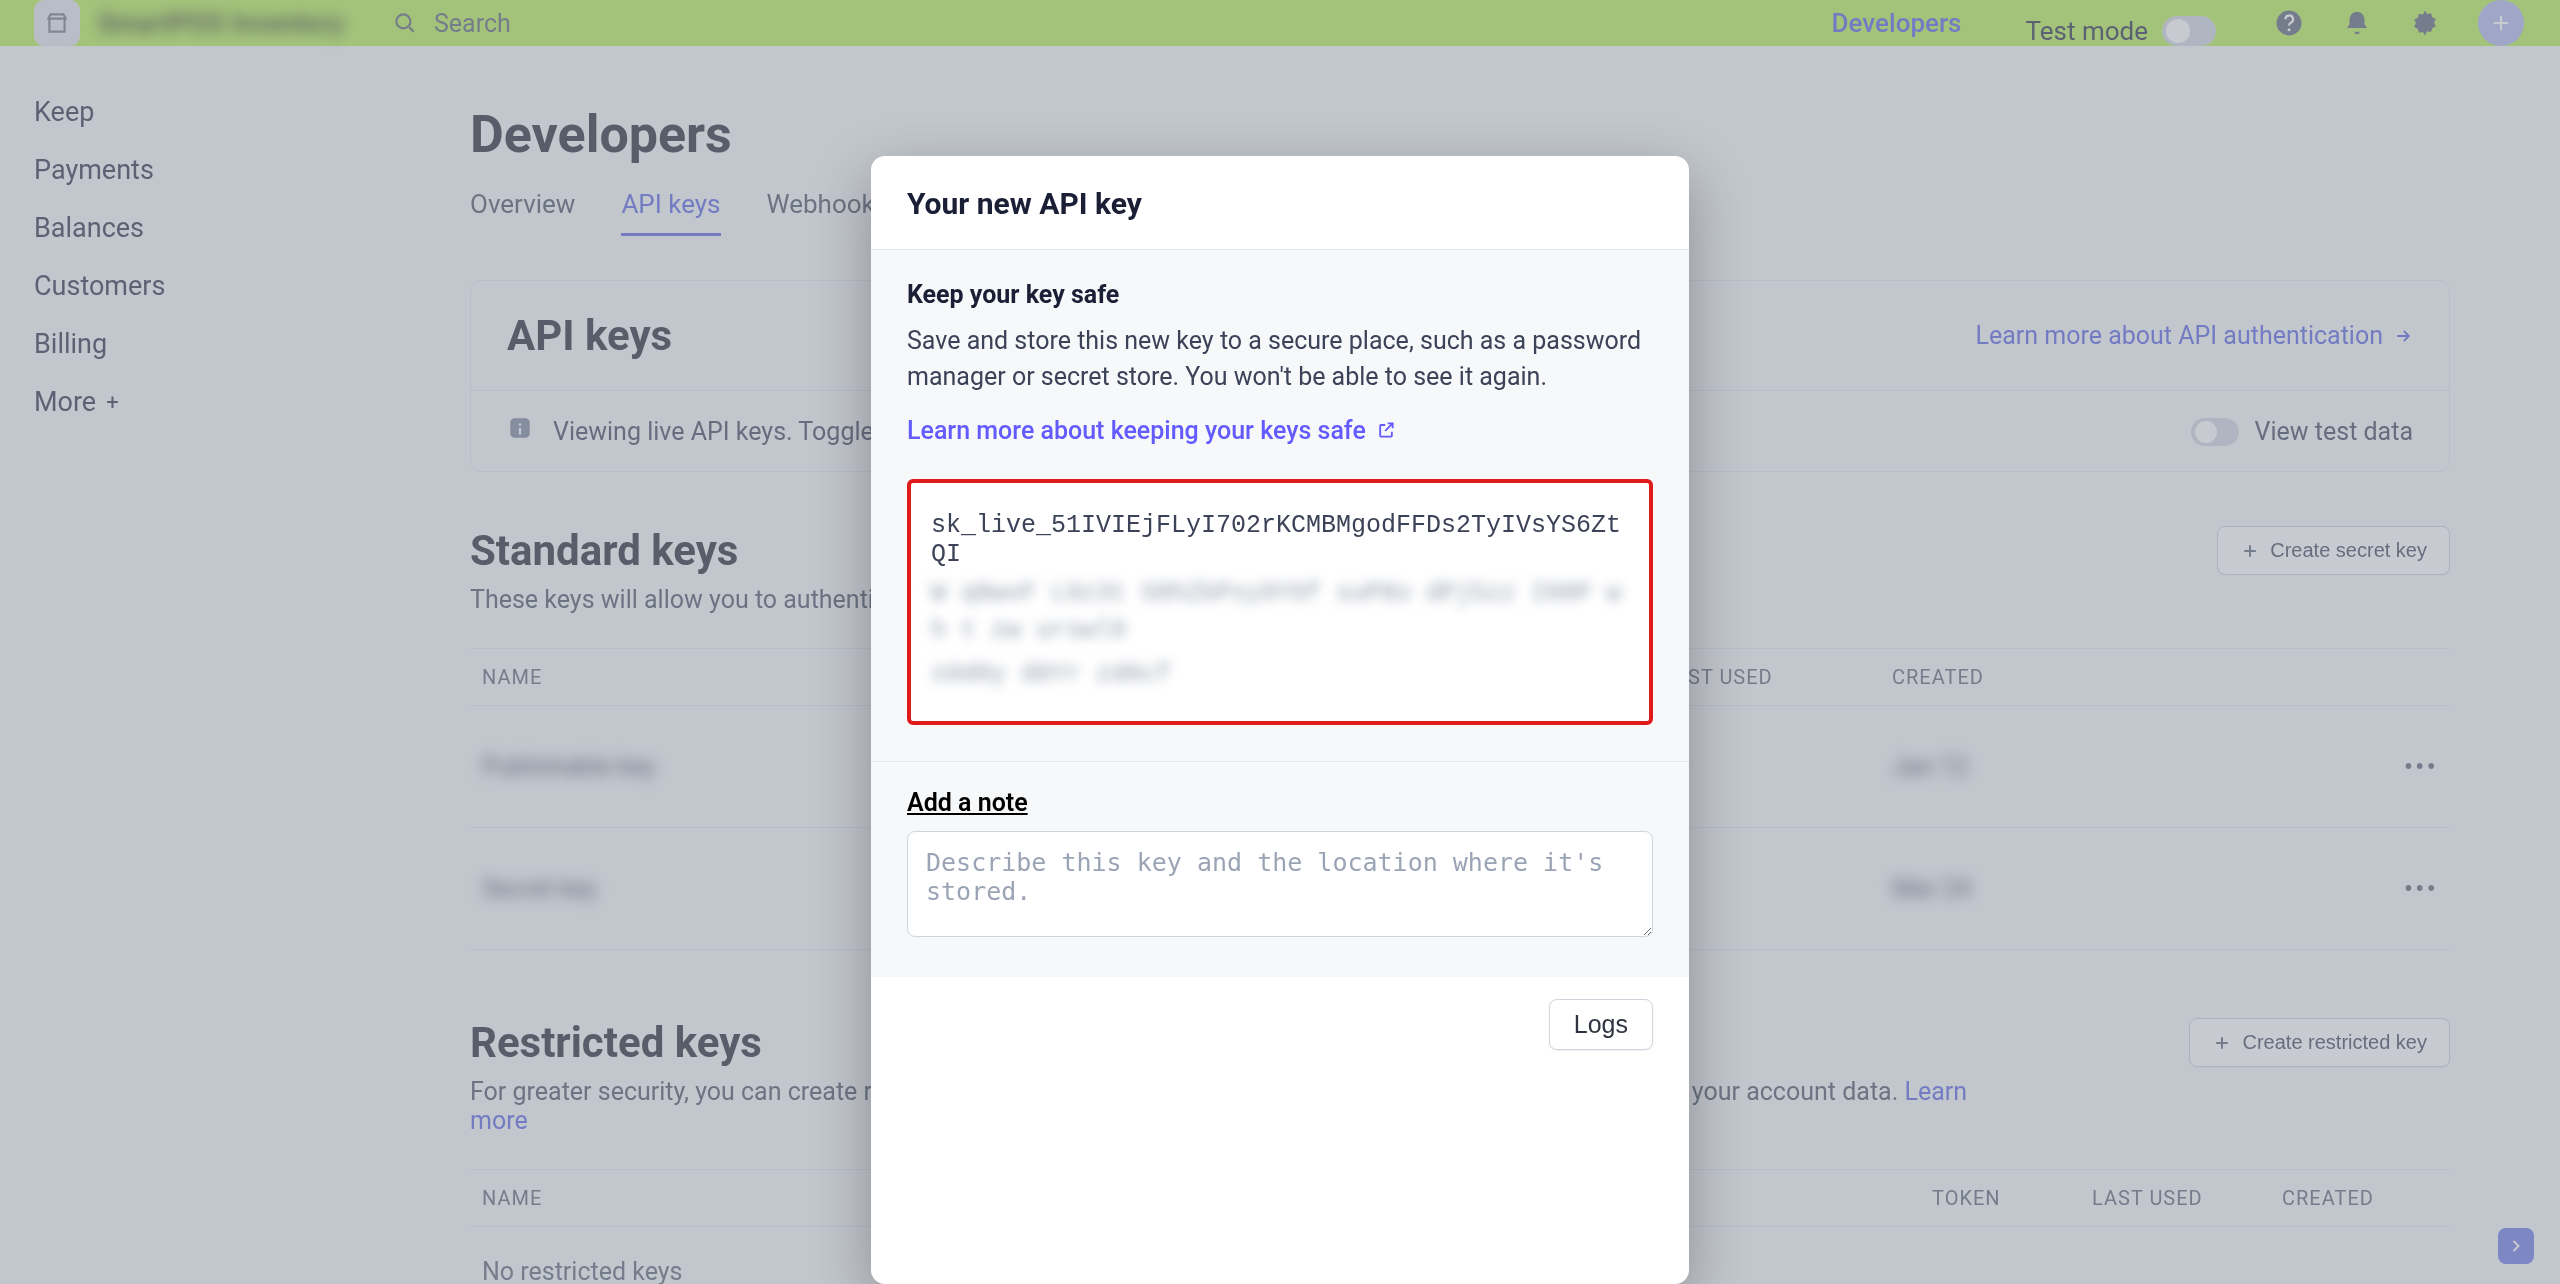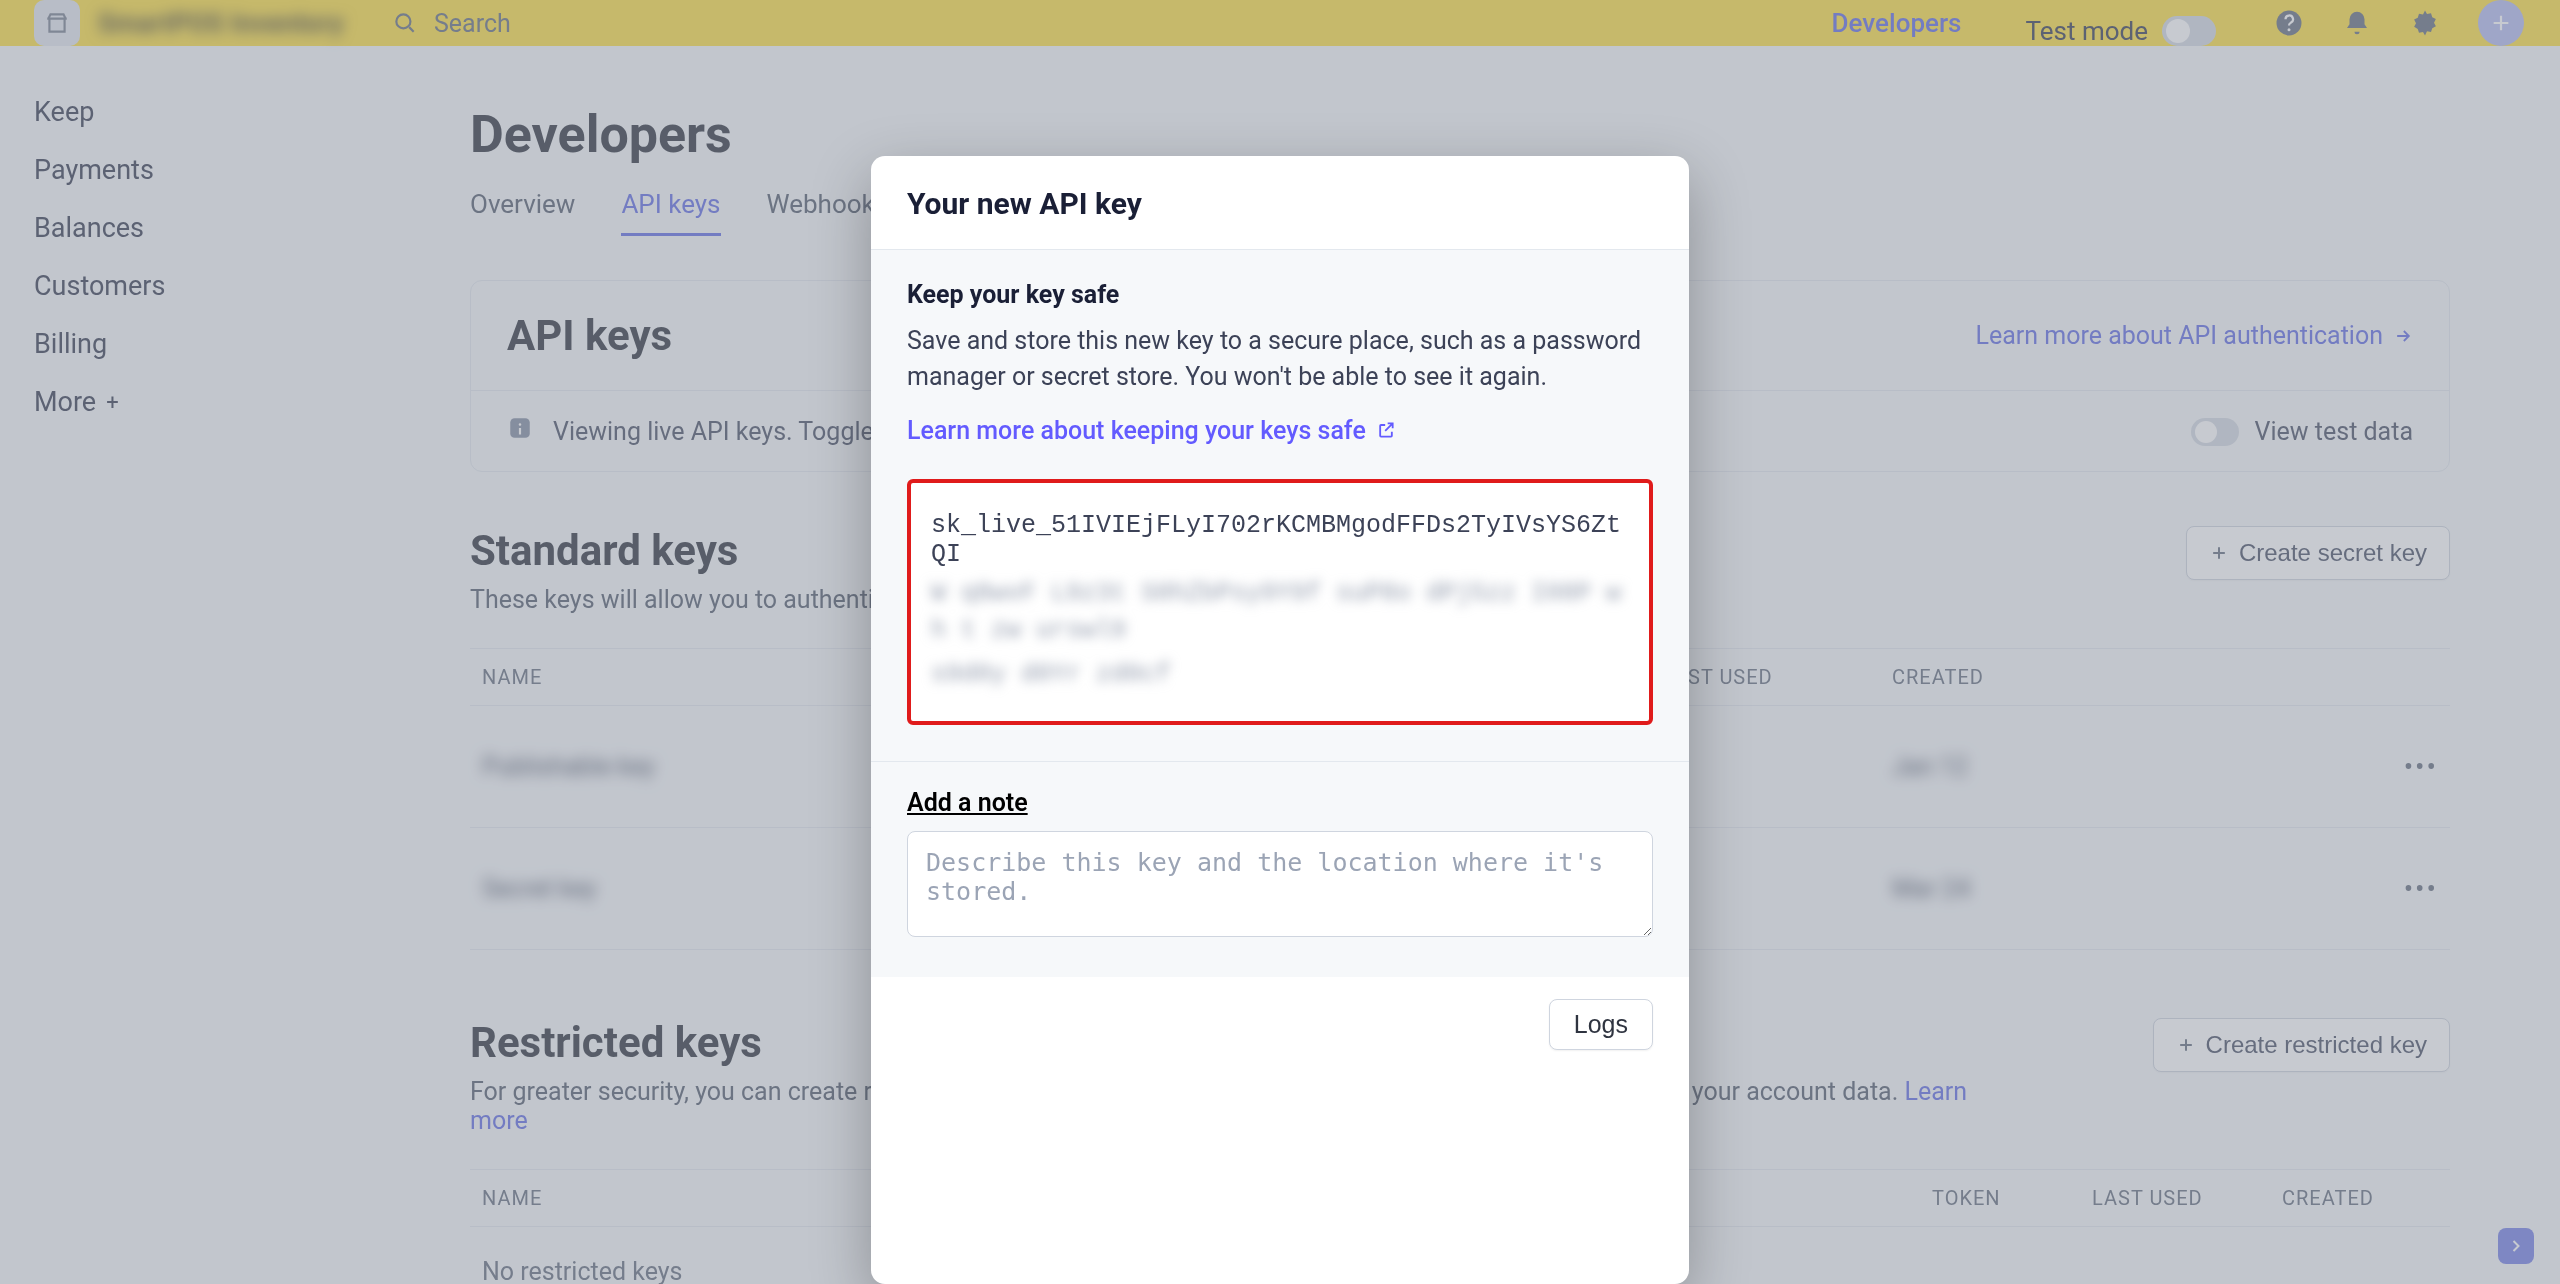--- a/index.html
+++ b/index.html
@@ -22,21 +22,21 @@
       filter: none;
     }
 
     
     .topbar {
       height: 100px;
       display: flex;
       align-items: center;
       padding: 0 36px 0 34px;
       gap: 28px;
-      background: #fde047;
+      background: #bef264;
     }
     .brand {
       display: flex;
       align-items: center;
       gap: 18px;
       min-width: 330px;
     }
     .brand-icon {
       width: 46px;
       height: 46px;
@@ -163,21 +163,21 @@
       justify-content: space-between;
       align-items: flex-start;
     }
     .section2-left h3 { font-size: 42px; font-weight: 700; color: #353a44; }
     .section2-left p { font-size: 25px; color: #5a6373; margin-top: 10px; }
     .btn-outline {
       border: 1px solid #cfd5df;
       background: #fff;
       border-radius: 8px;
       padding: 12px 22px;
-      font-size: 24px;
+      font-size: 20px;
       color: #4f566b;
       display: flex;
       align-items: center;
       gap: 10px;
       box-shadow: 0 1px 2px rgba(0,0,0,0.04);
     }
     .btn-outline svg { width: 20px; height: 20px; stroke: #6a7383; fill: none; stroke-width: 2.4; }
 
     .table-head {
       display: flex;

